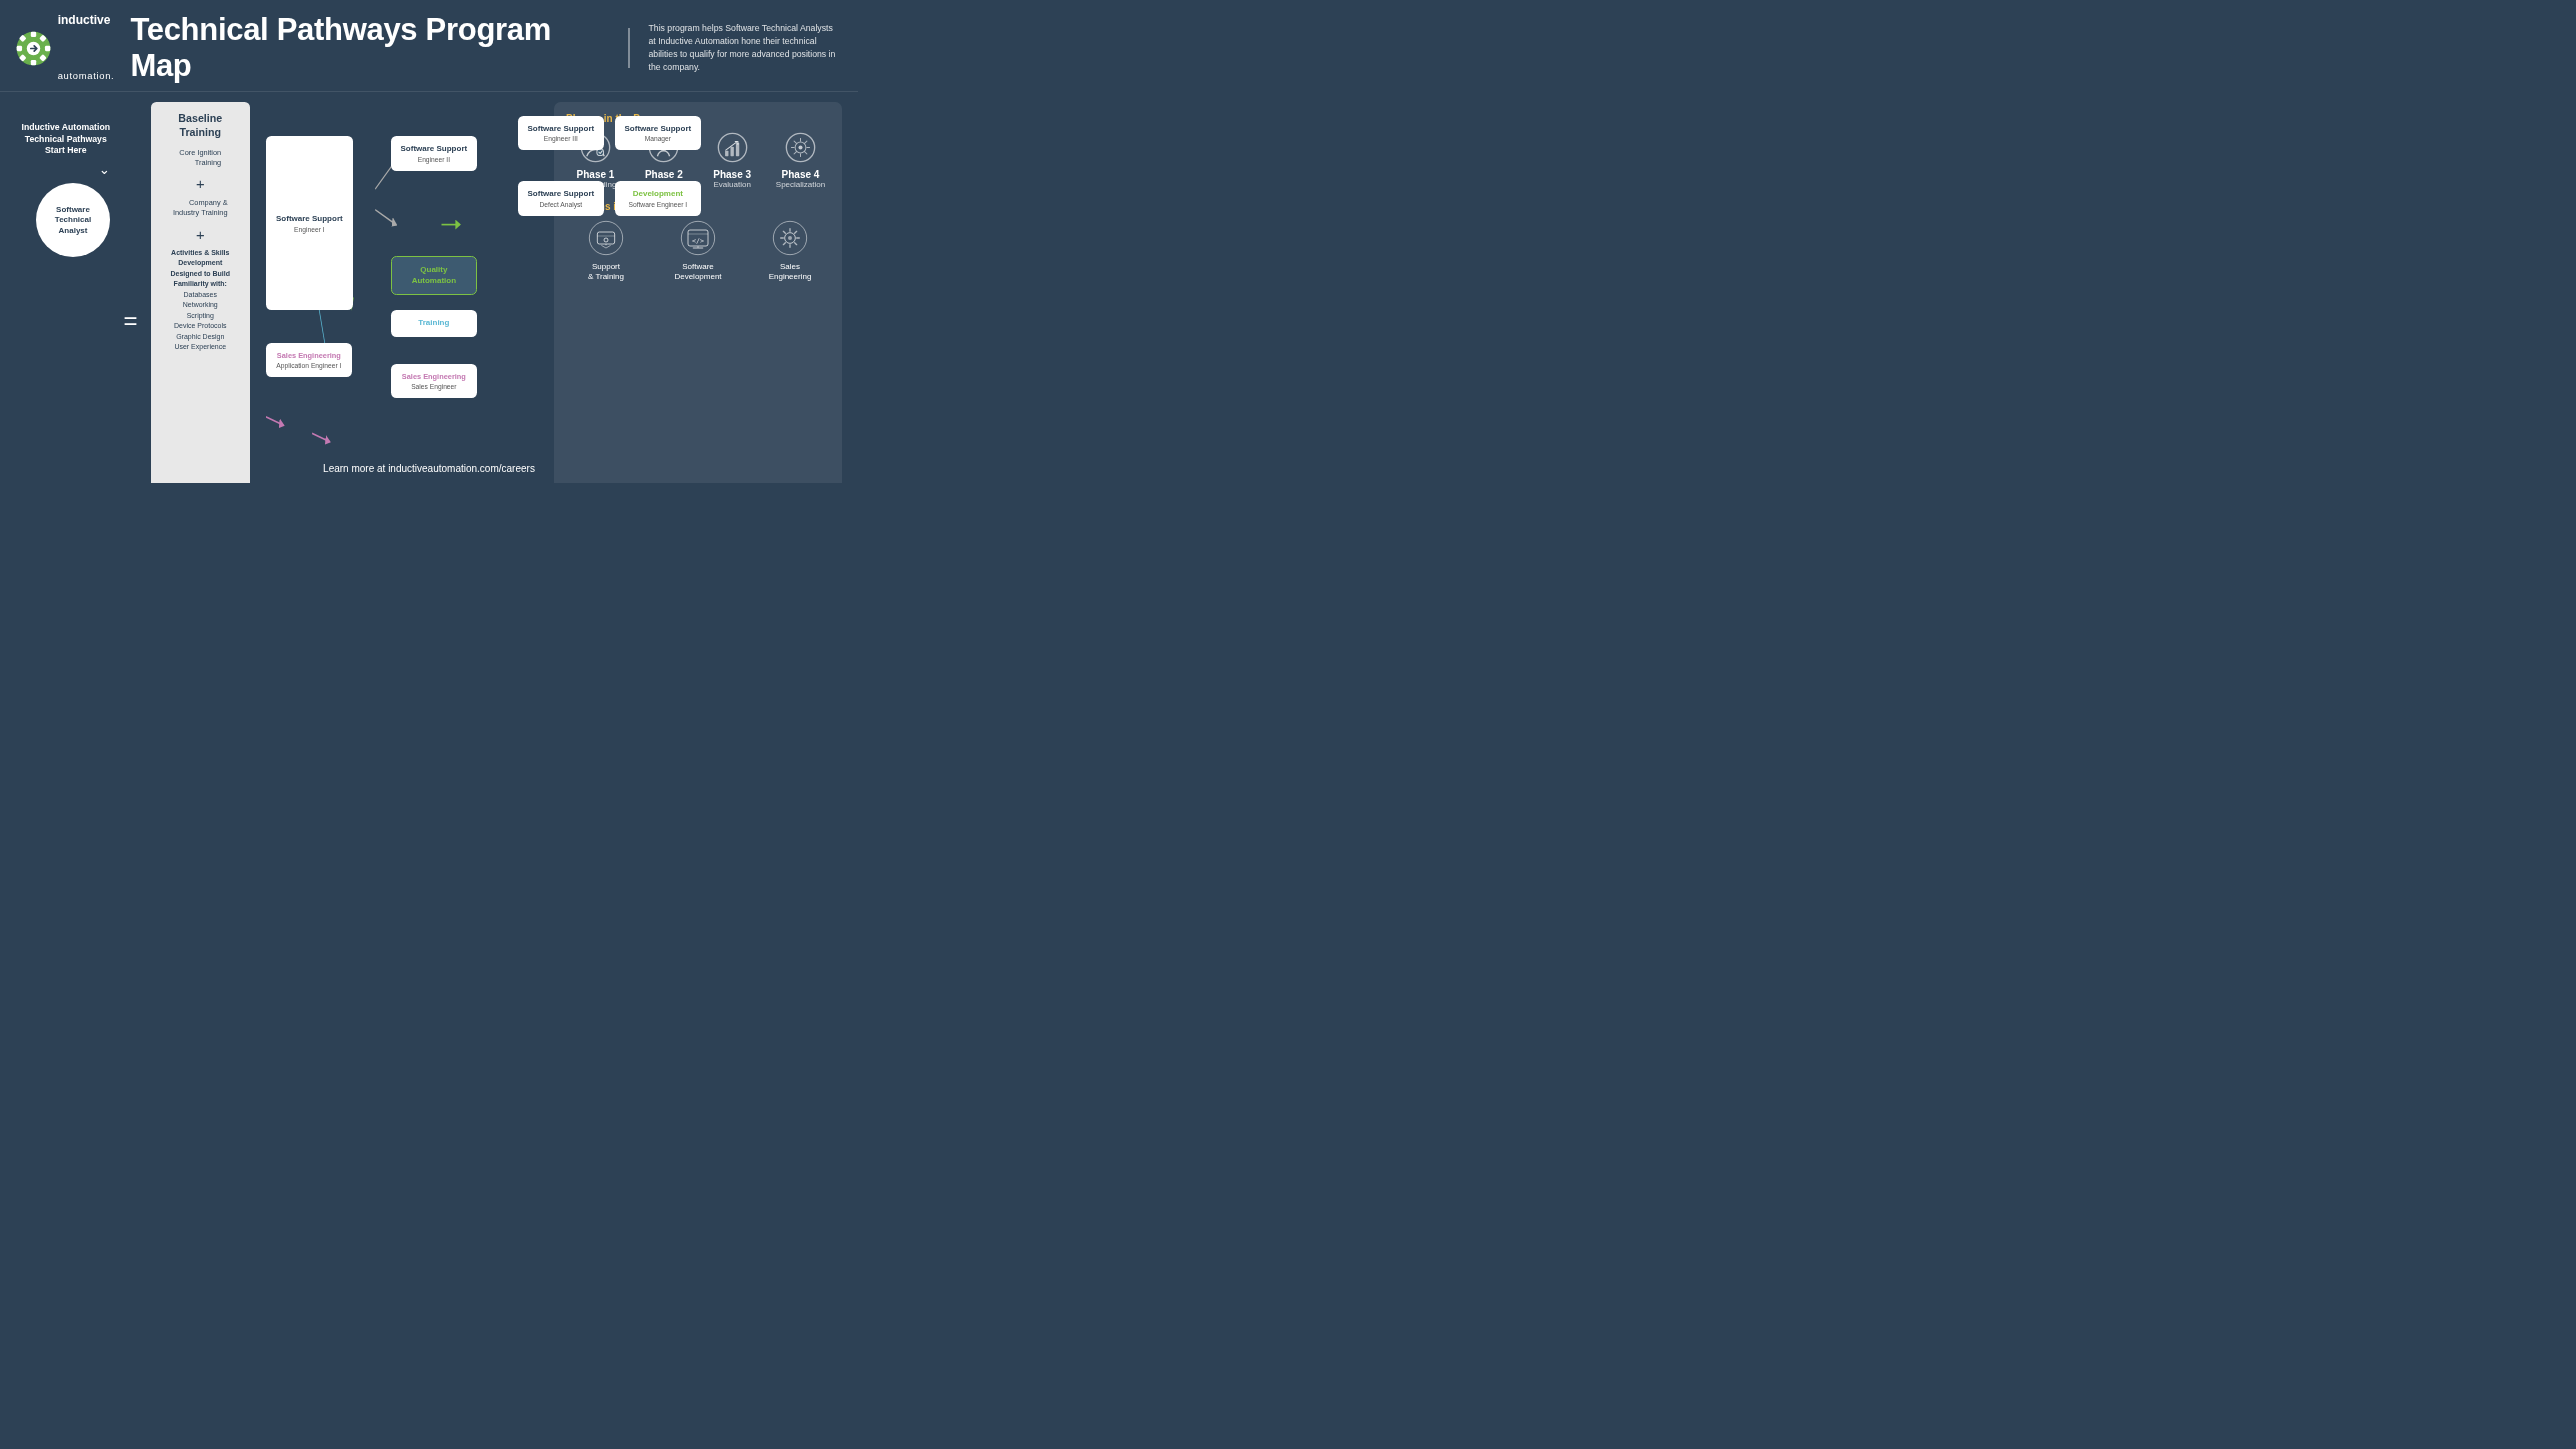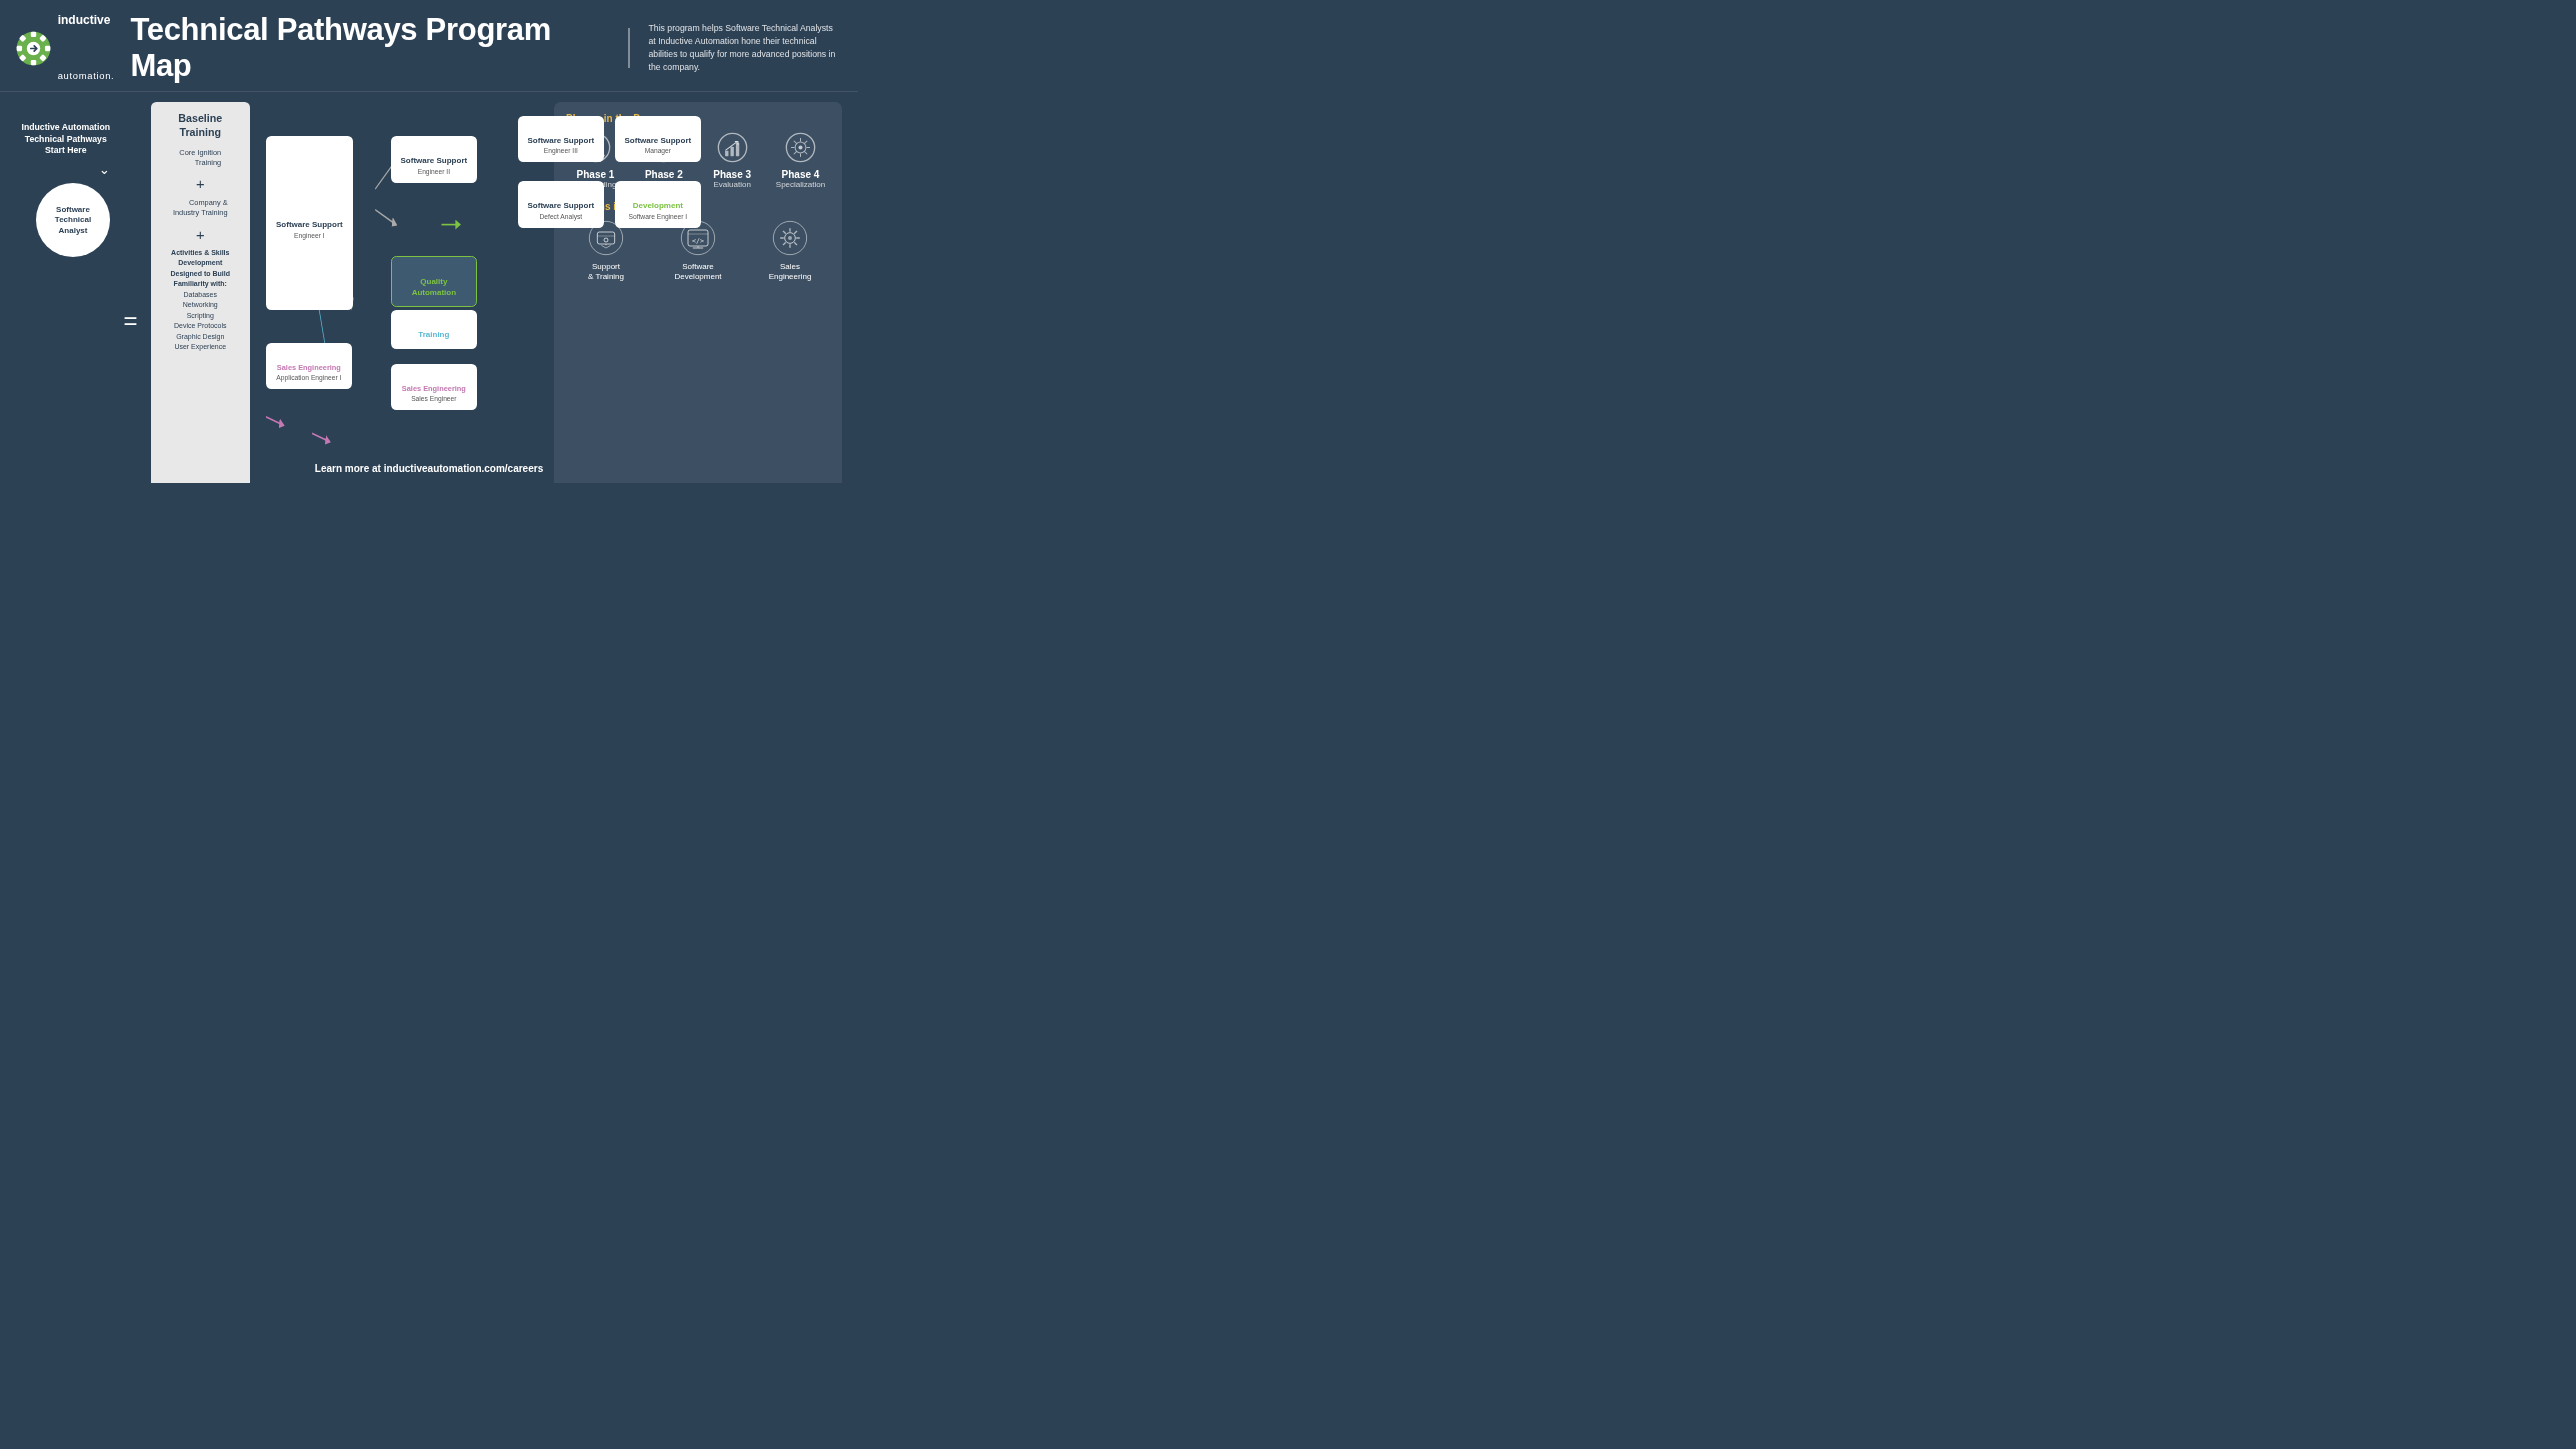--- a/index.html
+++ b/index.html
@@ -224,21 +224,21 @@
 
     
     .footer {
       position: absolute;
       bottom: 9.4px;
       left: 0; right: 0;
       text-align: center;
     }
     .footer-text {
       font-size: 10px;
-      font-weight: 700;
+      font-weight: 400;
       color: white;
     }
 
     
     .flow-wrapper {
       flex: 1;
       position: relative;
       margin-left: 5.4px;
     }
 
@@ -334,21 +334,20 @@
       border-radius: 5.4px;
       padding: 8px 6.7px;
       text-align: center;
     }
 
     .box-title-sm {
       font-size: 8px;
       font-weight: 700;
       color: #2d4155;
       line-height: 1.3;
-      margin-top: 12px;
     }
     .box-sub-sm {
       font-size: 6.7px;
       color: #555;
       margin-top: 1.3px;
     }
   </style>
 </head>
 <body>
 

